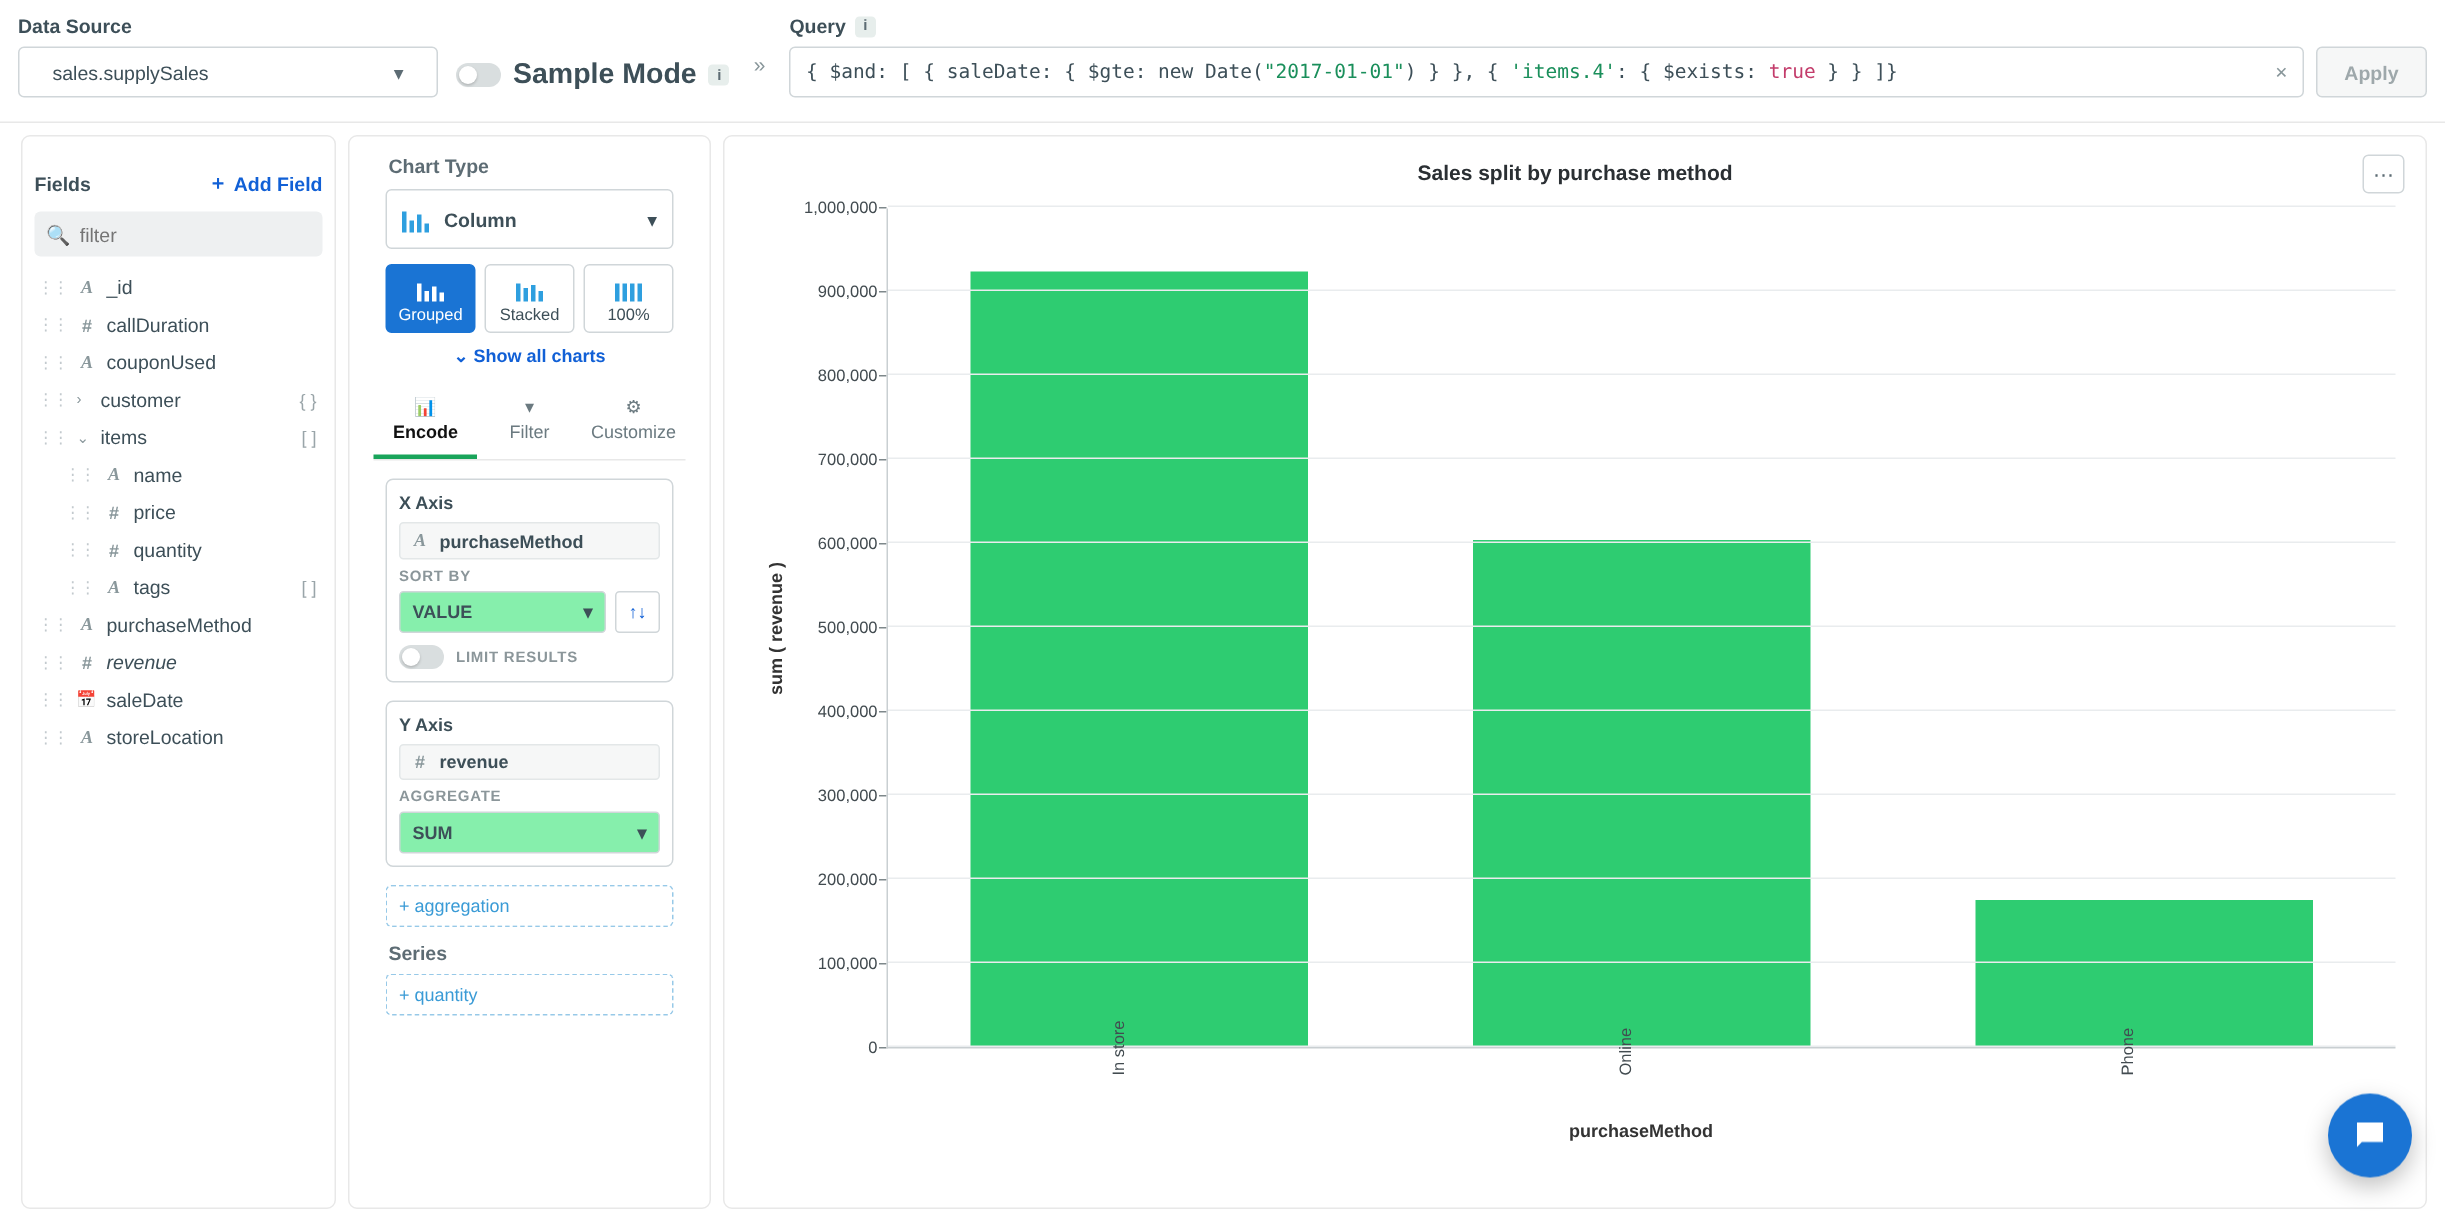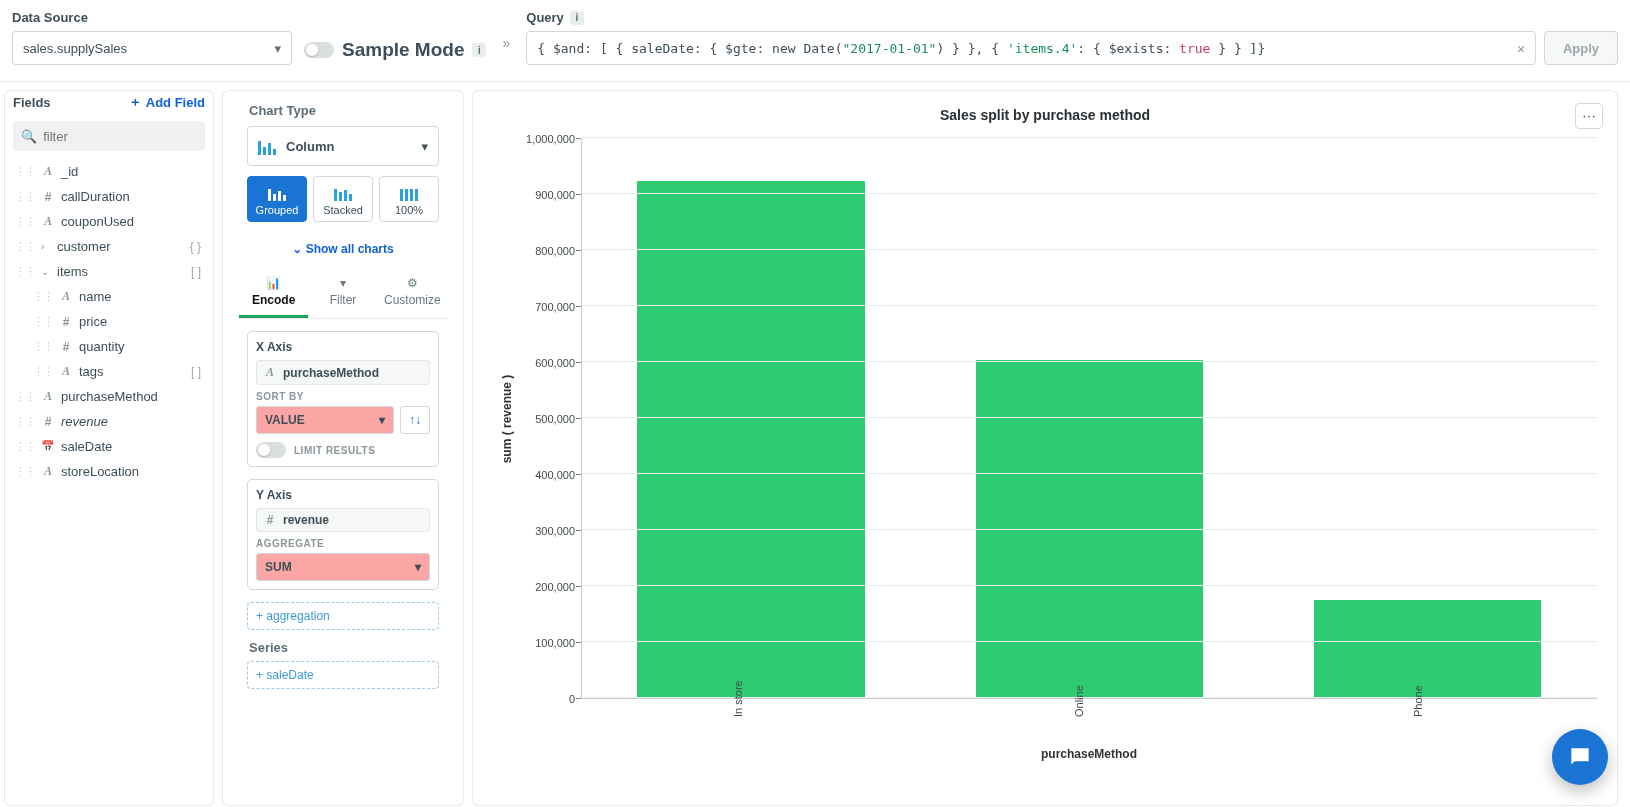--- a/index.html
+++ b/index.html
@@ -23,21 +23,21 @@
   }
   .topcol { display:flex; flex-direction:column; gap:6px; }
   .label { font-size:13px; font-weight:600; color:#3d4f58; display:flex; align-items:center; gap:6px;}
   .info-badge {
     display:inline-flex; align-items:center; justify-content:center;
     width:14px; height:14px; border-radius:3px; background:#e7eeec; color:#5d6c74;
     font-size:10px; font-weight:700;
   }
   .select {
     height:34px; border:1px solid #d0d6d9; border-radius:4px; background:#fff;
-    display:flex; align-items:center; padding:0 10px; justify-content:space-between;
+    display:flex; align-items:center; padding:0 22px; justify-content:space-between;
     color:#3d4f58; font-size:13px;
   }
   .select .caret { color:#5d6c74; }
   .datasource { width:280px; }
   .sample-col { min-width:140px; }
   .toggle-row { display:flex; align-items:center; gap:8px; height:34px; }
   .toggle {
     width:30px; height:16px; border-radius:10px; background:#d9dedf; position:relative;
   }
   .toggle::after {
@@ -60,21 +60,21 @@
     height:34px; padding:0 18px; border:1px solid #d0d6d9; border-radius:4px;
     background:#f6f7f7; color:#9ea8ab; font-weight:600; font-size:13px;
   }
   
   .columns {
     display:flex; height:calc(100% - 75px);
   }
   .panel {
     border:1px solid #e8e8e8; border-radius:6px; background:#fff; margin:8px;
   }
-  .fields-panel { width:210px; padding:2px 8px; margin-left:4px; margin-right:4px; overflow:hidden;}
+  .fields-panel { width:210px; padding:22px 8px; margin-left:14px; margin-right:4px; overflow:hidden;}
   .encode-panel { width:242px; padding:10px 24px; margin-left:4px; margin-right:4px; overflow:auto;}
   .chart-area { flex:1; margin:8px 12px 8px 4px; position:relative; padding:16px 20px; }
 
   
   .fields-head { display:flex; justify-content:space-between; align-items:center; margin-bottom:10px;}
   .fields-head h4 { font-size:13px; font-weight:700; }
   .add-field { color:#1160d6; font-weight:600; font-size:13px; cursor:pointer; display:flex; gap:4px; align-items:center;}
   .field-filter {
     width:100%; height:30px; border:none; border-radius:4px; background:#eef0f1;
     display:flex; align-items:center; padding:0 8px; color:#6b7a80; gap:6px; margin-bottom:8px;
@@ -93,21 +93,21 @@
   .ftype.hash::before { content:"#"; }
   .ftype.cal { font-size:11px; }
   .expander { width:10px; color:#89979b; font-size:10px; }
 
   
   .section-label { font-size:13px; font-weight:600; color:#5d6c74; margin:2px 2px 8px 2px;}
   .ct-select { height:40px; border:1px solid #d0d6d9; border-radius:4px; display:flex; align-items:center; padding:0 10px; justify-content:space-between; margin-bottom:10px;}
   .ct-select .left { display:flex; align-items:center; gap:10px; font-weight:600;text-align:right; }
   .mini-bars { display:flex; align-items:flex-end; gap:2px; height:18px;}
   .mini-bars span { width:3px; background:#2e9fdf; }
-  .subtype-row { display:flex; gap:6px; margin-bottom:20px; }
+  .subtype-row { display:flex; gap:6px; margin-bottom:8px; }
   .subtype {
     flex:1; height:46px; border:1px solid #d0d6d9; border-radius:4px; background:#fff;
     display:flex; flex-direction:column; align-items:center; justify-content:center; gap:3px;
     font-size:11px; color:#3d4f58; cursor:pointer;
   }
   .subtype.active { background:#1a74d4; border-color:#1a74d4; color:#fff; }
   .subtype .mini-bars span { background:#2e9fdf; }
   .subtype.active .mini-bars span { background:#fff; }
   .show-all { text-align:center; color:#1160d6; font-weight:600; font-size:12px; cursor:pointer; margin:4px 0 12px 0;}
   .tabs { display:flex; border-bottom:1px solid #e8e8e8; margin:0 -8px 12px -8px;}
@@ -116,21 +116,21 @@
   .axis-block {
     border:1px solid #d0d6d9; border-radius:5px; padding:8px; margin-bottom:12px; background:#fff;
   }
   .axis-title { font-size:12px; font-weight:700; color:#3d4f58; margin-bottom:6px;}
   .pill {
     display:flex; align-items:center; gap:6px; background:#f6f7f7; border:1px solid #e3e7e8;
     border-radius:3px; padding:4px 6px; font-size:12px; font-weight:600; color:#3d4f58;
   }
   .sub-label { font-size:10px; font-weight:700; letter-spacing:.5px; color:#8b969a; margin:6px 0 4px 0;}
   .mini-select {
-    height:28px; border:1px solid #d0d6d9; border-radius:3px; background:#fca5a5;
+    height:28px; border:1px solid #d0d6d9; border-radius:3px; background:#86efac;
     display:flex; align-items:center; justify-content:space-between; padding:0 8px; font-size:12px; font-weight:600;
   }
   .sort-row { display:flex; gap:6px; }
   .sort-row .mini-select { flex:1; }
   .sort-btn { width:30px; height:28px; border:1px solid #d0d6d9; border-radius:3px; background:#fff; color:#1160d6;
     display:flex; align-items:center; justify-content:center; font-weight:700; font-size:12px;}
   .limit-row { display:flex; align-items:center; gap:8px; margin-top:8px;}
   .limit-row .lbl { font-size:10px; font-weight:700; letter-spacing:.5px; color:#8b969a;}
   .dashed-add {
     border:1px dashed #97c9e8; border-radius:4px; padding:6px 8px; color:#3a9bd6; font-size:12px;
@@ -387,21 +387,21 @@
       <div class="sub-label">AGGREGATE</div>
       <div class="mini-select">
         <span>SUM</span>
         <span>▾</span>
       </div>
     </div>
 
     <div class="dashed-add">+ aggregation</div>
 
     <div class="series-label">Series</div>
-    <div class="dashed-add">+ saleDate</div>
+    <div class="dashed-add">+ quantity</div>
   </div>
 
   <div class="panel chart-area">
     <div class="chart-menu">⋯</div>
     <div class="chart-title">Sales split by purchase method</div>
 
     <div class="chart-wrap">
       <div class="ylabel-wrap">
         <div class="ylabel">sum ( revenue )</div>
       </div>

